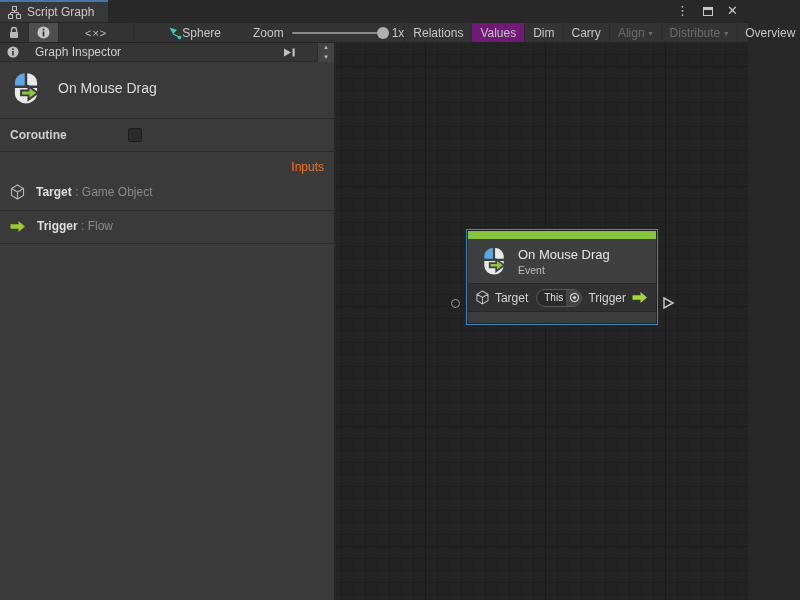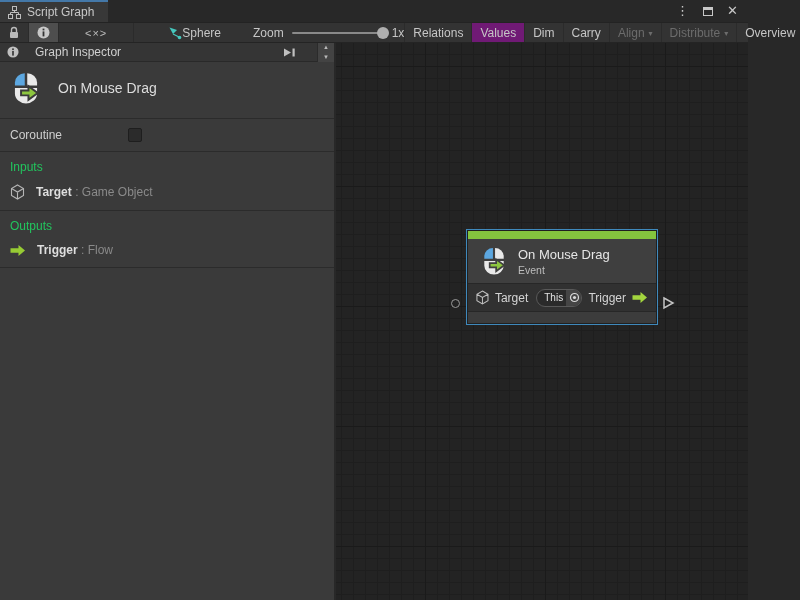--- a/index.html
+++ b/index.html
@@ -40,24 +40,24 @@
     display:flex; flex-direction:column; color:#CFCFCF; font-size:12px; }
   .insp-header { height:19px; background:#353535; border-bottom:1px solid #292929; display:flex; align-items:center; padding-left:7px; gap:16px; }
   .insp-header-spacer { flex:1; }
   .hdr-btn { display:flex; align-items:center; justify-content:center; width:24px; height:19px; }
   .stepper { width:17px; height:19px; background:#434343; border-left:1px solid #2B2B2B; display:flex; flex-direction:column; }
   .stepper span { flex:1; display:flex; align-items:center; justify-content:center; font-size:6px; color:#B9B9B9; }
   .sec { border-bottom:1px solid #2B2B2B; }
   .sec-title { display:flex; align-items:center; gap:16px; padding:10px 10px 14px 10px; }
   .sec-title .big-title { font-size:14px; color:#DCDCDC; }
   .row-coroutine { display:flex; align-items:center; padding:9px 10px; }
-  .row-coroutine .lbl { width:118px; }
+  .row-coroutine .lbl { width:118px;font-weight:bold; }
   .checkbox { width:14px; height:14px; background:#2B2B2B; border:1px solid #1E1E1E; border-radius:2px; }
   .io-sec { padding:8px 10px 10px 10px; }
-  .io-head { margin-bottom:10px; color:#22c55e; }
+  .io-head { margin-bottom:10px; color:#f97316;text-align:right; }
   .io-row { display:flex; align-items:center; gap:11px; }
   .io-name { font-weight:bold; color:#DEDEDE; }
   .io-type { color:#8A8A8A; }
   .insp-rest { flex:1; }
 
   
   .canvas { position:relative; flex:1; background-color:#232323; overflow:hidden;
     background-image:
       linear-gradient(#1A1A1A 1px, transparent 1px),
       linear-gradient(90deg, #1A1A1A 1px, transparent 1px),
@@ -210,21 +210,20 @@
         <div class="io-head">Inputs</div>
         <div class="io-row">
           <svg width="15" height="16" viewBox="0 0 14 16">
             <path d="M7 1 L13 4.5 V11.5 L7 15 L1 11.5 V4.5 Z M1 4.5 L7 8 L13 4.5 M7 8 V15" fill="none" stroke="#B5B5B5" stroke-width="1.1"></path>
           </svg>
           <span><span class="io-name">Target</span> <span class="io-type">: Game Object</span></span>
         </div>
       </div>
 
       <div class="sec io-sec">
-        <div class="io-head">Outputs</div>
         <div class="io-row">
           <svg width="16" height="13" viewBox="0 0 15 13">
             <polygon points="0,4.2 8,4.2 8,1 14.5,6.5 8,12 8,8.8 0,8.8" fill="#97CB34"></polygon>
           </svg>
           <span><span class="io-name">Trigger</span> <span class="io-type">: Flow</span></span>
         </div>
       </div>
 
       <div class="insp-rest"></div>
     </div>

